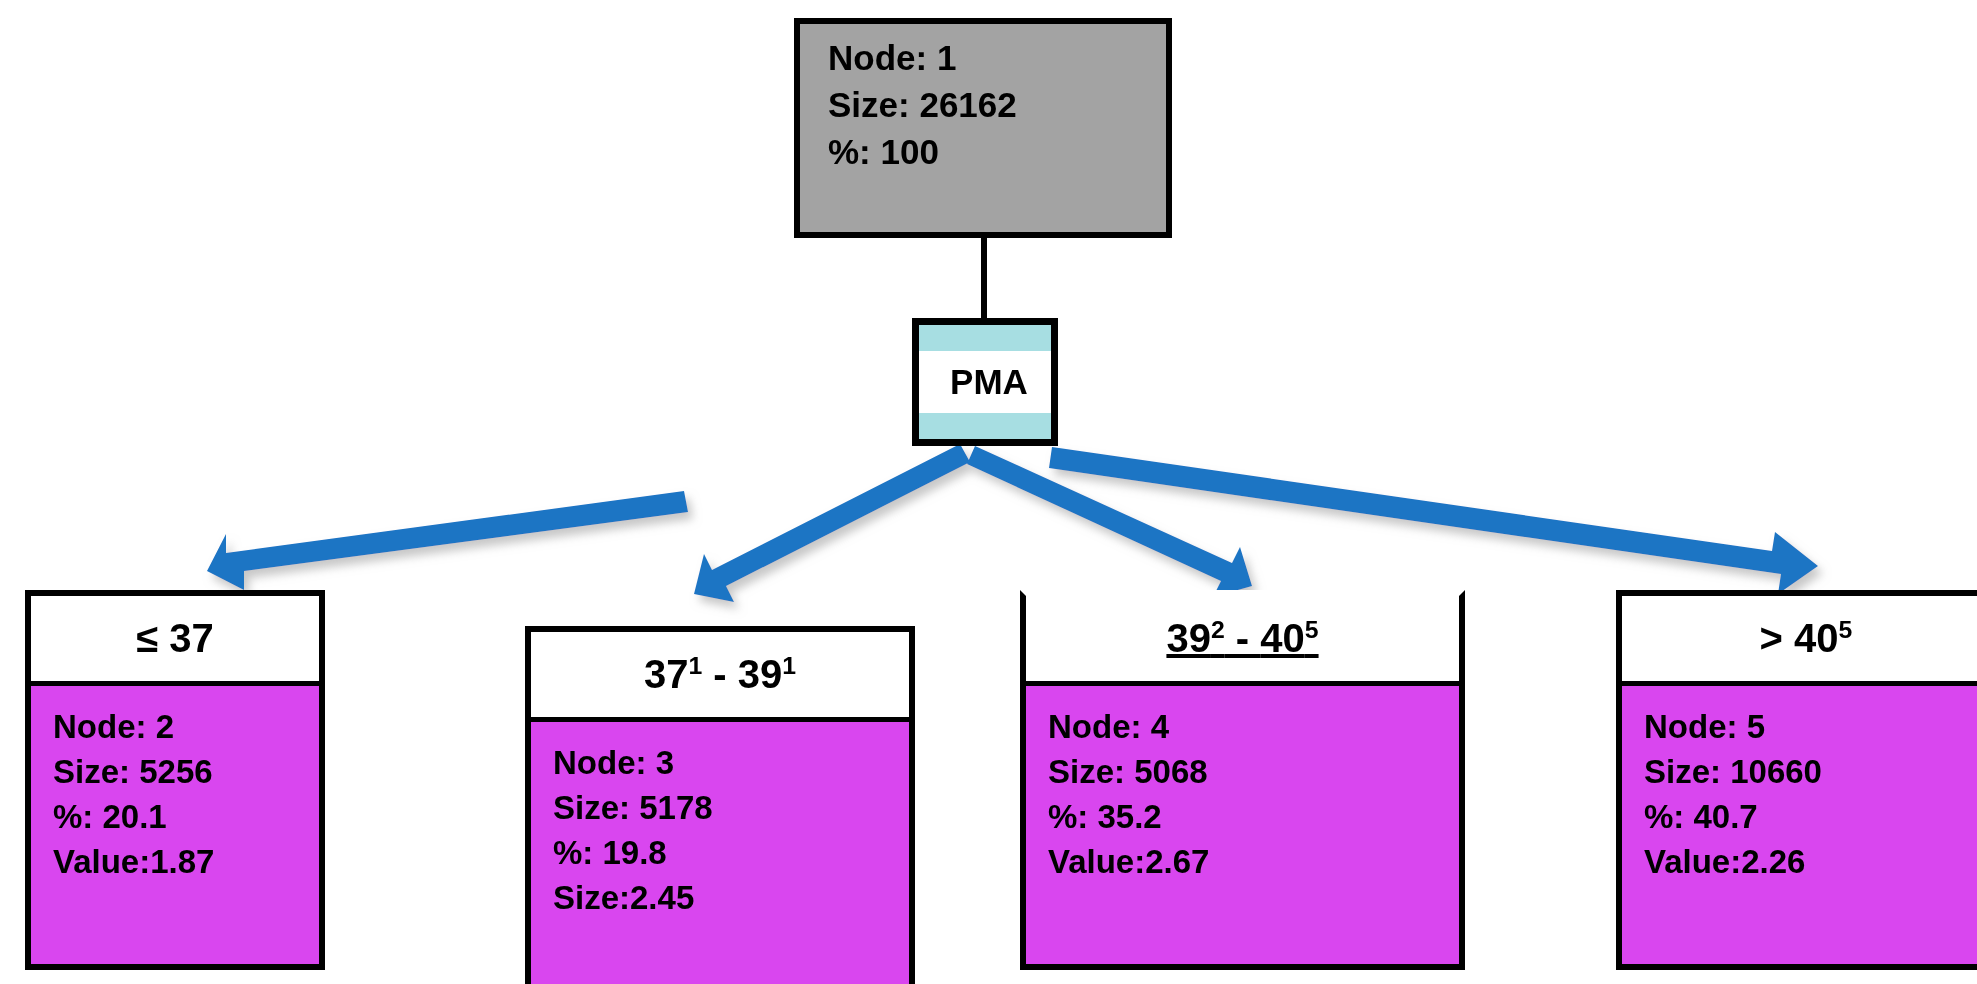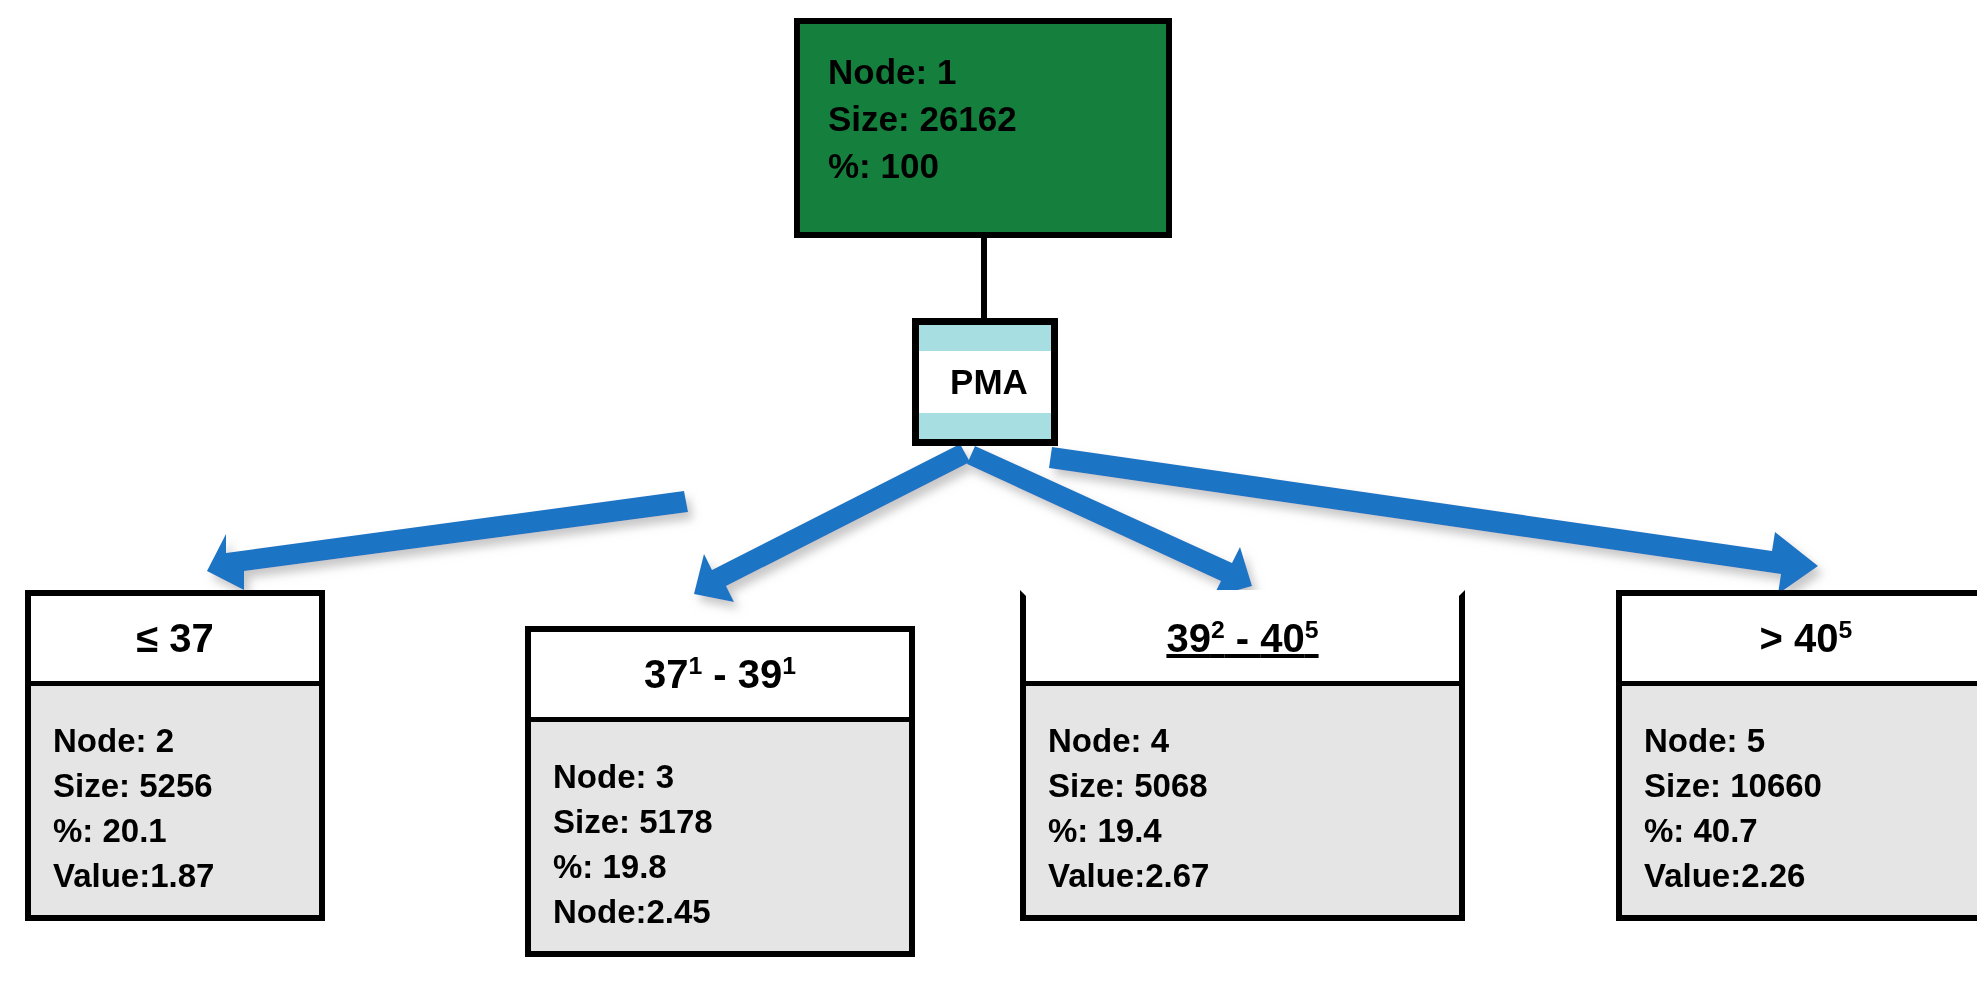--- a/index.html
+++ b/index.html
@@ -19,23 +19,23 @@
   }
 
   
   .root-node {
     position: absolute;
     left: 794px;
     top: 18px;
     width: 378px;
     height: 220px;
     border: 6px solid #000000;
-    background: #15803d;
-    box-sizing: border-box;
-    padding: 24px 0 0 28px;
+    background: #a3a3a3;
+    box-sizing: border-box;
+    padding: 10px 0 0 28px;
   }
   .node-line {
     font-size: 35px;
     font-weight: bold;
     color: #000000;
     line-height: 47px;
     white-space: nowrap;
   }
 
   
@@ -104,23 +104,23 @@
   }
   .child-header-text sup {
     font-size: 0.62em;
     vertical-align: super;
     line-height: 0;
   }
   .child-body {
     box-sizing: border-box;
     border: 6px solid #000000;
     border-top: none;
-    height: 235px;
-    padding: 32px 0 0 22px;
-    background: #e5e5e5;
+    height: 284px;
+    padding: 18px 0 0 22px;
+    background: #d946ef;
   }
   .child-body .node-line {
     font-size: 33px;
     line-height: 45px;
   }
 
   
   .hdr-missing-top-right { border-top-color: transparent; text-decoration: underline; }
 </style>
 </head>
@@ -178,34 +178,34 @@
   <div class="child-node" style="left:525px; top:626px; width:390px;">
     <div class="child-header">
       <div class="child-header-text">
         <span>37</span><sup>1</sup><span> - </span><span>39</span><sup>1</sup>
       </div>
     </div>
     <div class="child-body">
       <div class="node-line">Node: 3</div>
       <div class="node-line">Size: 5178</div>
       <div class="node-line">%: 19.8</div>
-      <div class="node-line">Node:2.45</div>
+      <div class="node-line">Size:2.45</div>
     </div>
   </div>
 
   <div class="child-node" style="left:1020px; top:590px; width:445px;">
     <div class="child-header hdr-missing-top-right">
       <div class="child-header-text">
         <span>39</span><sup>2</sup><span> - </span><span>40</span><sup>5</sup>
       </div>
     </div>
     <div class="child-body">
       <div class="node-line">Node: 4</div>
       <div class="node-line">Size: 5068</div>
-      <div class="node-line">%: 19.4</div>
+      <div class="node-line">%: 35.2</div>
       <div class="node-line">Value:2.67</div>
     </div>
   </div>
 
   <div class="child-node" style="left:1580px; top:590px; width:380px;margin-left:36px;">
     <div class="child-header">
       <div class="child-header-text">
         <span>&gt; 40</span><sup>5</sup><span></span><span></span><sup></sup>
       </div>
     </div>

